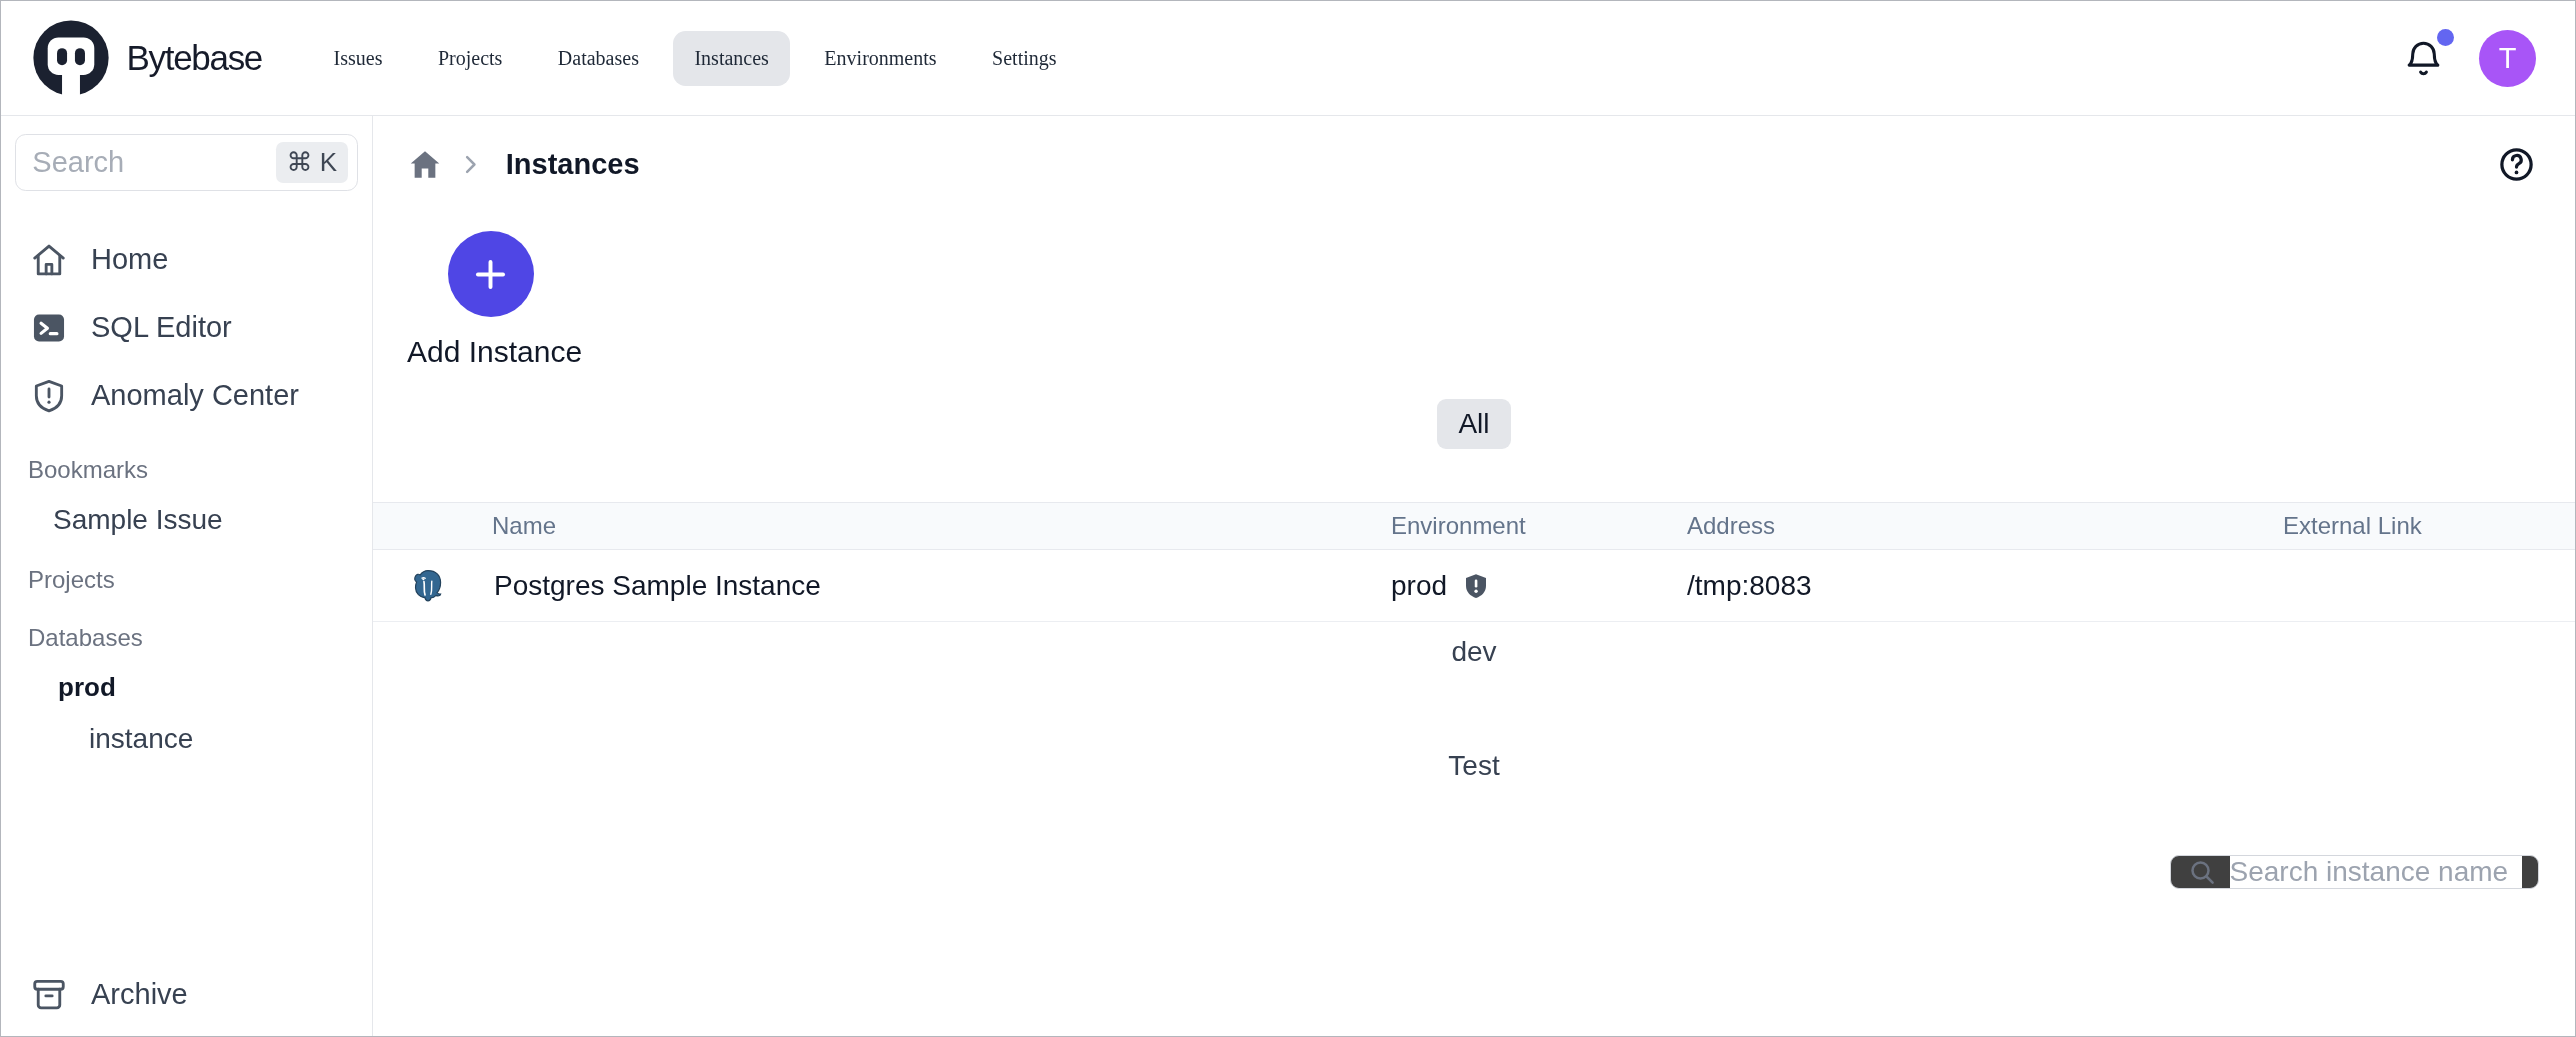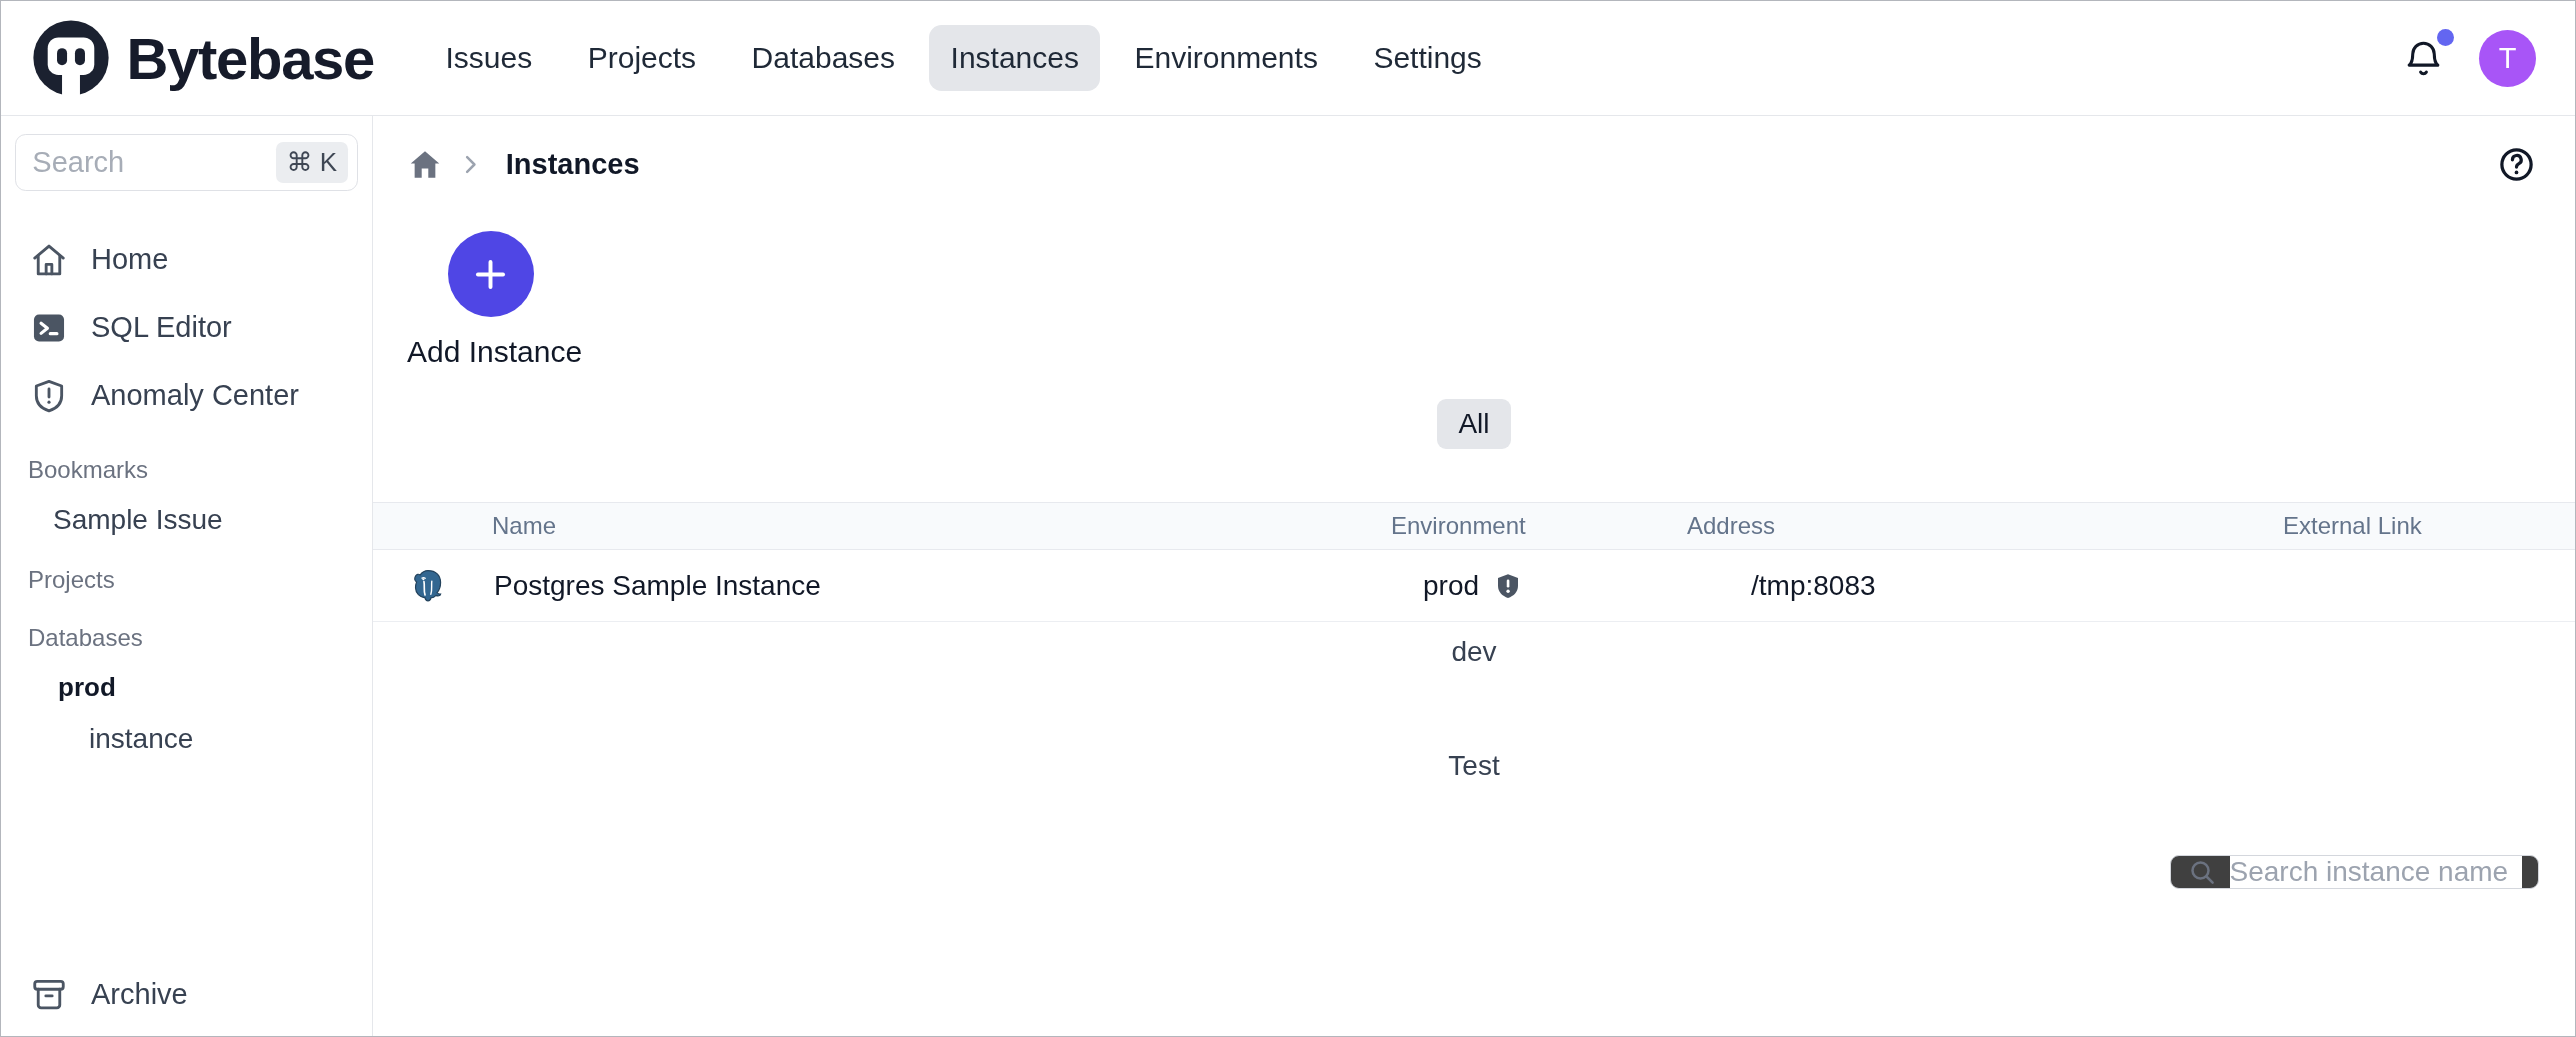--- a/index.html
+++ b/index.html
@@ -20,25 +20,25 @@
   
   .topbar {
     height: 115px; flex: 0 0 115px;
     display: flex; align-items: center;
     padding: 0 39px 0 27px;
     border-bottom: 0.9px solid #e5e7eb;
     background: #fff;
   }
   .logo { display: flex; align-items: center; gap: 12.5px; cursor: pointer; }
   .logo svg { width: 86px; height: 86px; }
-  .logo-text { font-size: 58px; font-weight: 700; color: #161b2a; letter-spacing: -1.3px; }
+  .logo-text { font-size: 35px; font-weight: 400; color: #161b2a; letter-spacing: -1.3px; }
   .nav { display: flex; align-items: center; margin-left: 50px; gap: 12.5px; }
   .nav-item {
-    font-size: 30px; color: #1f2937; text-decoration: none;
-    padding: 16px 21.5px; border-radius: 12.5px; cursor: pointer; white-space: nowrap;
+    font-size: 20px; color: #1f2937; text-decoration: none;
+    padding: 16px 21.5px; border-radius: 12.5px; cursor: pointer; white-space: nowrap; font-family: Liberation Serif, serif;
   }
   .nav-item.active { background: #e4e6ea; }
   .topbar-right { margin-left: auto; display: flex; align-items: center; gap: 34px; }
   .bell-wrap { position: relative; width: 43px; height: 47px; cursor: pointer; }
   .bell-wrap svg { width: 43px; height: 47px; }
   .bell-dot {
     position: absolute; top: -5.4px; right: -9px;
     width: 17px; height: 17px; border-radius: 50%;
     background: #6366f1;
   }
@@ -150,21 +150,21 @@
     align-items: center;
   }
   .t-header {
     height: 48px; background: #f8fafc;
     border-top: 0.9px solid #e7e9ee; border-bottom: 0.9px solid #e7e9ee;
     font-size: 24px; color: #64748b;
   }
   .t-header .th-name { padding-left: 119px; }
   .t-row {
     height: 72px; border-bottom: 0.9px solid #eceef2;
-    font-size: 28px; color: #111827; cursor: pointer; background: #fff; gap: 32px;
+    font-size: 28px; color: #111827; cursor: pointer; background: #fff;
   }
   .name-cell { display: flex; align-items: center; padding-left: 36px; gap: 47px; }
   .name-cell svg { width: 38px; height: 38px; flex: 0 0 38px; }
   .env-cell { display: flex; align-items: center; gap: 14.3px; }
   .env-cell svg { width: 30px; height: 30px; }
 </style>
 </head>
 <body>
 
 <div class="app">

